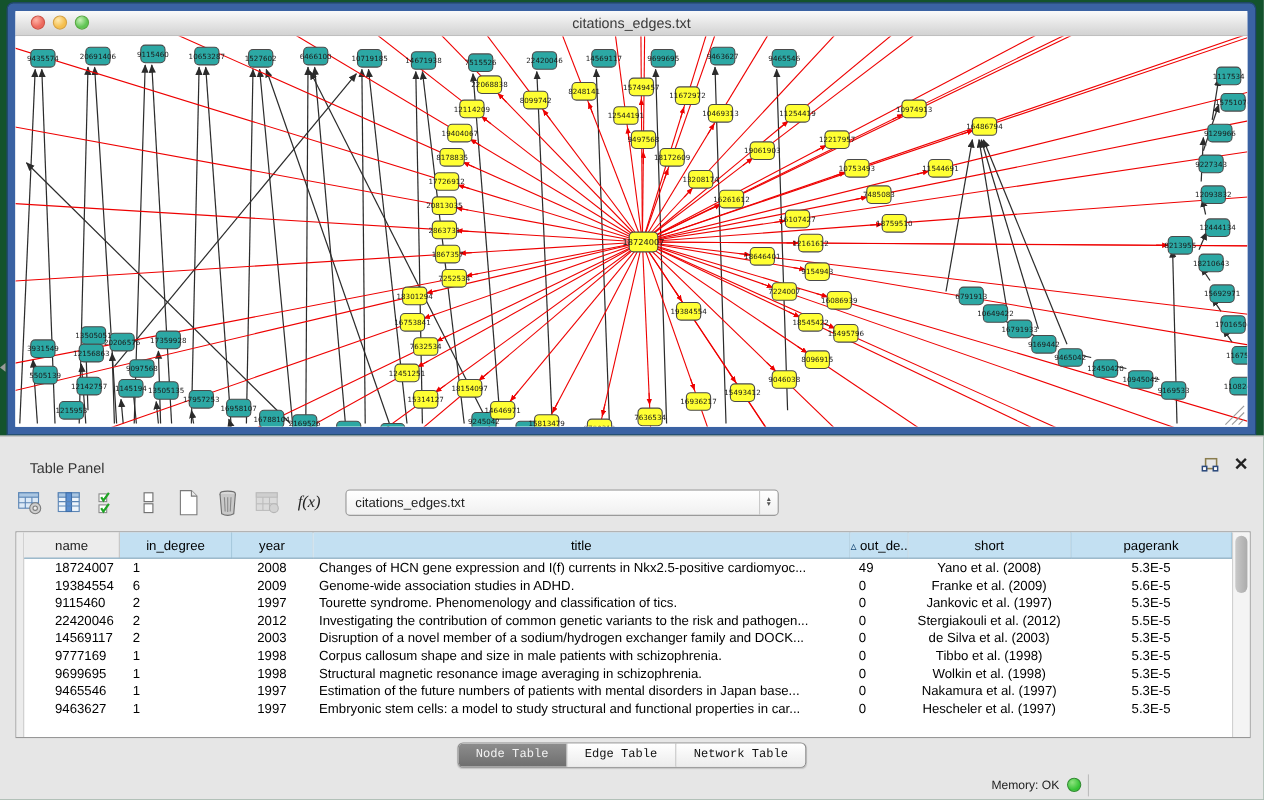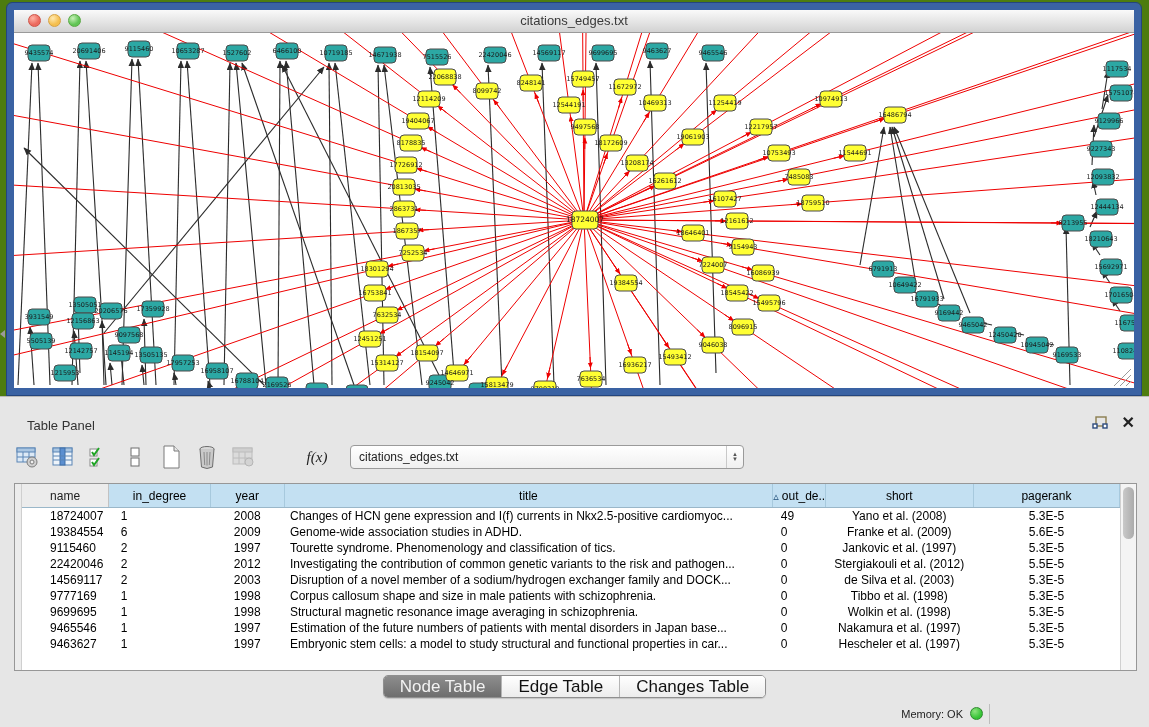--- a/index.html
+++ b/index.html
@@ -1,16 +1,16 @@
 <!DOCTYPE html>
 <html><head>
 <meta charset="utf-8">
 <style>
   html,body{margin:0;padding:0;background:#d6d6d6;font-family:"Liberation Sans",sans-serif;}
-  #stage{position:relative;width:1149px;height:727px;overflow:hidden;background:#4d7c0f;}
+  #stage{position:relative;width:1149px;height:727px;overflow:hidden;background:#14532d;}
 
   
   .net-window{position:absolute;left:7px;top:3px;width:1134px;height:392px;box-sizing:border-box;
     border:7px solid #3a62a3;outline:1px solid #24457d;border-radius:5px 5px 0 0;background:#fff;}
   .titlebar{position:relative;height:22px;background:linear-gradient(#fafafa,#d2d2d2);
     border-bottom:1px solid #9a9a9a;border-radius:2px 2px 0 0;}
   .titlebar .title{position:absolute;left:0;right:0;top:3px;text-align:center;font-size:13px;color:#3a3a3a;}
   .lights{position:absolute;left:14px;top:4px;display:flex;gap:7px;}
   .light{width:13px;height:13px;border-radius:50%;box-sizing:border-box;}
   .light.red{background:radial-gradient(circle at 35% 30%,#ffb3a6,#ec6a5e 60%);border:1px solid #ce5347;}
@@ -23,21 +23,21 @@
   .table-panel{position:absolute;left:0;top:396px;width:1149px;height:331px;background:#e6e6e6;border-top:1px solid #b8b8b8;}
   .panel-header{position:relative;height:38px;margin-top:10px;}
   .panel-title{position:absolute;left:27px;top:11px;font-size:13px;color:#333;}
   .panel-header-icons{position:absolute;right:14px;top:8px;display:flex;gap:14px;align-items:center;}
   .float-btn svg{display:block;}
   .close-btn{font-size:16px;font-weight:bold;color:#222;line-height:16px;cursor:default;}
 
   .toolbar{position:absolute;left:14px;top:40px;height:40px;display:flex;align-items:center;gap:10px;}
   .tool{width:26px;height:26px;display:flex;align-items:center;justify-content:center;}
   .tool.disabled{opacity:.45;}
-  .fx{font-family:"Liberation Serif",serif;font-style:italic;font-size:15px;color:#222;width:30px;text-align:center;margin-left:36px;}
+  .fx{font-family:"Liberation Serif",serif;font-style:italic;font-size:15px;color:#222;width:30px;text-align:center;}
   .combo{width:392px;height:22px;margin-left:8px;border:1px solid #9a9a9a;border-radius:4px;
     background:linear-gradient(#ffffff,#f0f0f0);display:flex;align-items:center;position:relative;font-size:12px;color:#222;}
   .combo .val{padding-left:8px;flex:1;}
   .combo .arrows{width:16px;height:100%;display:flex;flex-direction:column;align-items:center;justify-content:center;
     font-size:6px;color:#555;line-height:5px;border-left:1px solid #c9c9c9;}
 
   .tablebox{position:absolute;left:14px;top:86px;width:1123px;height:188px;background:#fff;
     border:1px solid #979797;box-sizing:border-box;display:flex;}
   .gutter{width:6px;background:#ececec;border-right:1px solid #cfcfcf;}
   .grid{flex:1;border-collapse:collapse;table-layout:fixed;font-size:12px;color:#000;align-self:flex-start;width:1089px;}
@@ -51,22 +51,22 @@
   .grid td.c-out{padding-left:8px;}
   .grid td.c-short{text-align:center;padding-left:0;}
   .grid td.c-pr{text-align:center;padding-left:0;}
   .sort-tri{color:#1f4e79;font-size:11px;margin-right:3px;}
   .vscroll{width:15px;background:#f4f4f4;border-left:1px solid #d0d0d0;position:relative;}
   .vscroll .thumb{position:absolute;left:2px;right:2px;top:3px;height:52px;background:linear-gradient(90deg,#c9c9c9,#ababab);border-radius:7px;}
 
   .tabsbar{position:absolute;left:0;top:278px;width:1149px;display:flex;justify-content:center;}
   .seg{display:flex;height:21px;border:1px solid #8f8f8f;border-radius:5px;overflow:hidden;background:#fff;
     box-shadow:0 1px 1px rgba(0,0,0,.15);}
-  .seg .tab{padding:0 16px;font-size:17px;line-height:21px;color:#111;background:linear-gradient(#ffffff,#ececec);
-    border-right:1px solid #b5b5b5;}
+  .seg .tab{padding:0 16px;font-size:11px;line-height:21px;color:#111;background:linear-gradient(#ffffff,#ececec);
+    border-right:1px solid #b5b5b5;font-family:Liberation Mono, monospace;}
   .seg .tab:last-child{border-right:none;}
   .seg .tab.sel{background:linear-gradient(#8d8d8d,#6e6e6e);color:#f2f2f2;}
 
   .statusbar{position:absolute;left:0;top:302px;width:993px;height:29px;display:flex;align-items:center;justify-content:flex-end;}
   .mem-label{font-size:11px;color:#222;margin-right:7px;}
   .mem-dot{width:13px;height:13px;border-radius:50%;background:radial-gradient(circle at 35% 30%,#8ee37f,#35c335 65%);
     border:1px solid #2e8b2e;box-sizing:border-box;margin-right:6px;}
   .status-div{width:1px;height:20px;background:#bdbdbd;margin-right:3px;}
 
   .collapse-handle{position:absolute;left:0px;top:330px;width:0;height:0;
@@ -679,21 +679,21 @@
       </table>
       <div class="vscroll">
         <div class="thumb"></div>
       </div>
     </div>
 
     <div class="tabsbar">
       <div class="seg">
         <div class="tab sel">Node Table</div>
         <div class="tab">Edge Table</div>
-        <div class="tab">Changes Table</div>
+        <div class="tab">Network Table</div>
       </div>
     </div>
 
     <div class="statusbar">
       <div class="mem-label">Memory: OK</div>
       <div class="mem-dot"></div>
       <div class="status-div"></div>
     </div>
   </div>
 </div>

